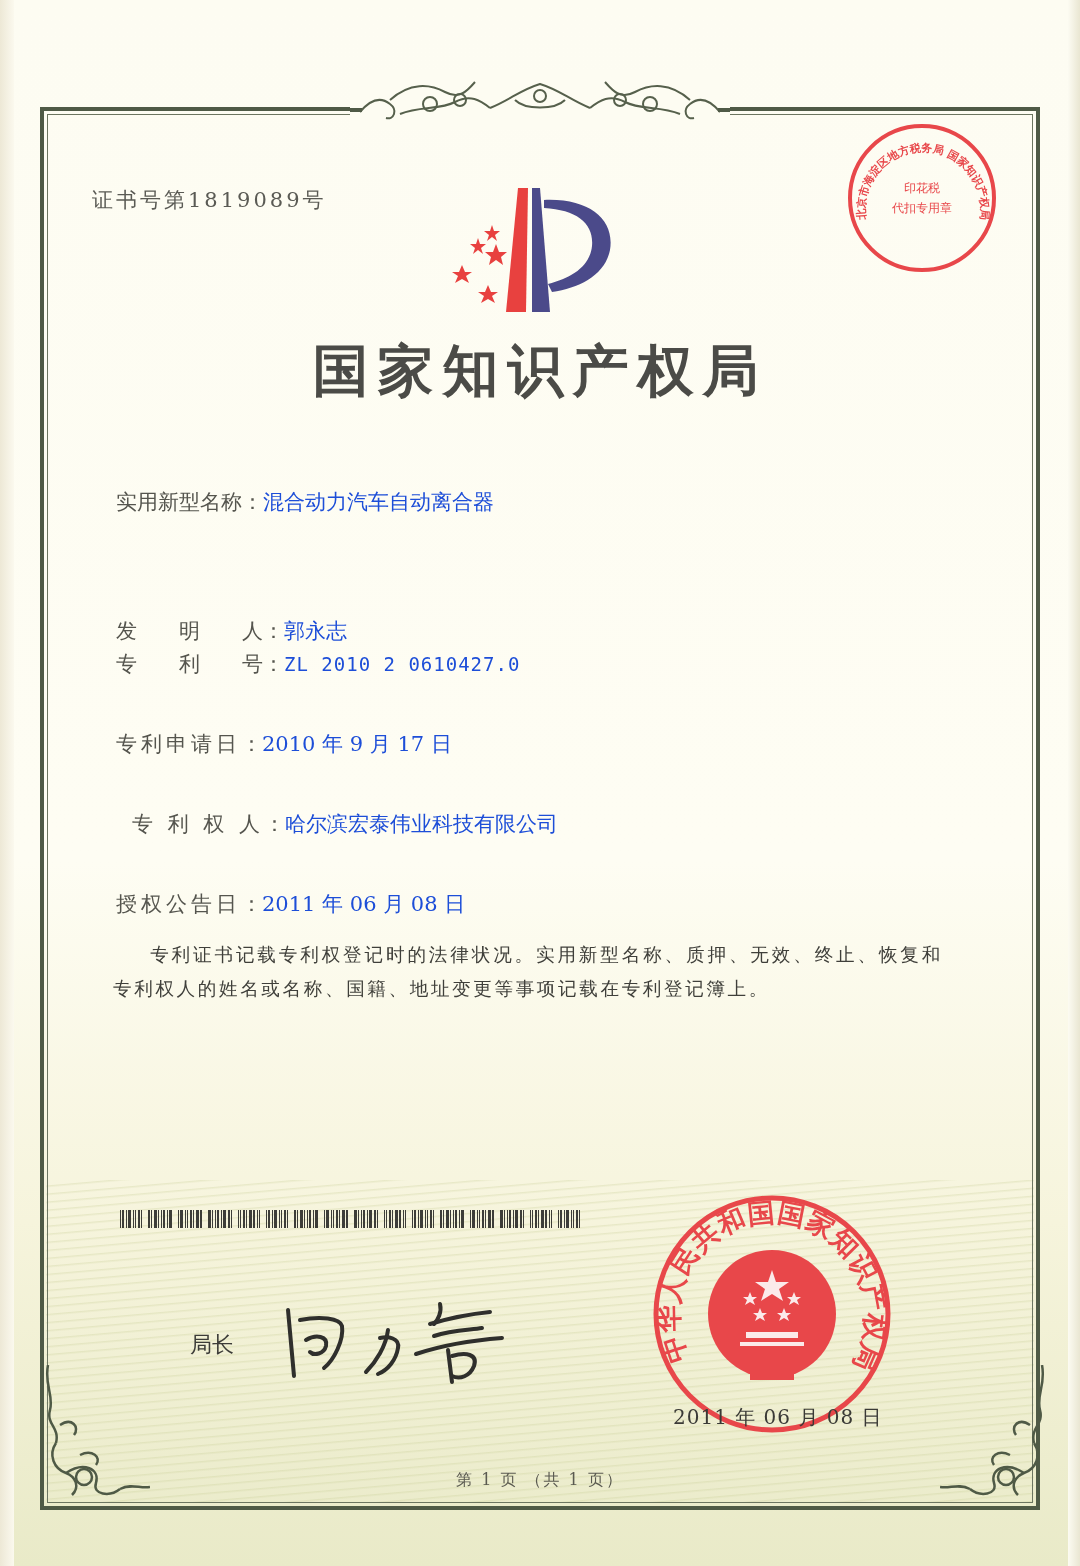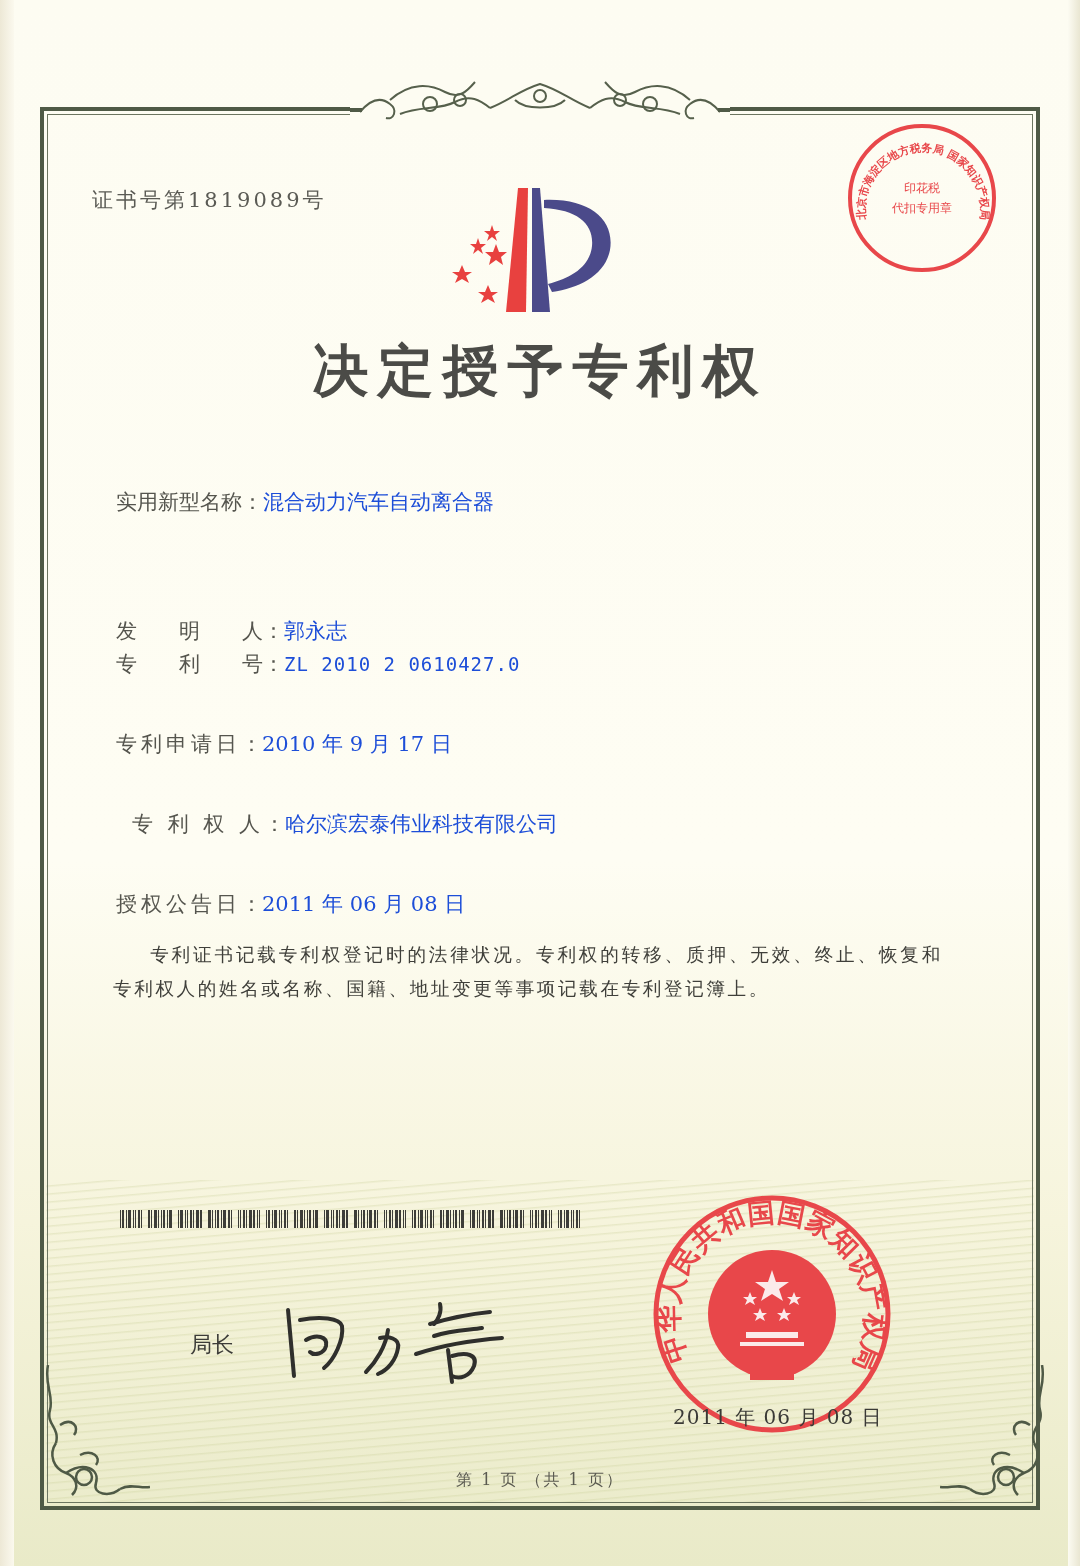--- a/index.html
+++ b/index.html
@@ -140,21 +140,21 @@
         <path id="taxring" d="M30,110 A58,58 0 1,1 140,110"></path>
       </defs>
     <text font-size="11" fill="#e8474a" font-weight="bold" font-family="DejaVu Sans, sans-serif">
       <textPath href="#taxring" startOffset="4%">北京市海淀区地方税务局 国家知识产权局</textPath>
     </text>
     <text x="84" y="74" text-anchor="middle" font-size="12" fill="#e8474a" font-family="DejaVu Sans, sans-serif">印花税</text>
     <text x="84" y="94" text-anchor="middle" font-size="12" fill="#e8474a" font-family="DejaVu Sans, sans-serif">代扣专用章</text>
   </svg>
 </div>
 
-<div class="title">决定授予专利权</div>
+<div class="title">国家知识产权局</div>
 
 <div class="field" style="top:488px;">
   <span class="label">实用新型名称</span><span class="sep">：</span><span class="value">混合动力汽车自动离合器</span>
 </div>
 <div class="field" style="top:570px;margin-top:47px;">
   <span class="label">发　　明　　人</span><span class="sep">：</span><span class="value">郭永志</span>
 </div>
 <div class="field" style="top:650px;">
   <span class="label">专　　利　　号</span><span class="sep">：</span><span class="value mono">ZL 2010 2 0610427.0</span>
 </div>
@@ -162,21 +162,21 @@
   <span class="label" style="letter-spacing:4px;">专利申请日</span><span class="sep">：</span><span class="value">2010 年 9 月 17 日</span>
 </div>
 <div class="field" style="top:810px;">
   <span class="label" style="letter-spacing:4px;margin-left:16px;">专 利 权 人</span><span class="sep">：</span><span class="value">哈尔滨宏泰伟业科技有限公司</span>
 </div>
 <div class="field" style="top:890px;">
   <span class="label" style="letter-spacing:4px;">授权公告日</span><span class="sep">：</span><span class="value">2011 年 06 月 08 日</span>
 </div>
 
 <div class="body-text">
-  <p>专利证书记载专利权登记时的法律状况。专利权的转移、质押、无效、终止、恢复和专利权人的姓名或名称、国籍、地址变更等事项记载在专利登记簿上。</p>
+  <p>专利证书记载专利权登记时的法律状况。实用新型名称、质押、无效、终止、恢复和专利权人的姓名或名称、国籍、地址变更等事项记载在专利登记簿上。</p>
 </div>
 
 <div class="barcode" id="barcode">
     <span style="width:1px;margin-right:1px"></span>
     <span style="width:2px;margin-right:2px"></span>
     <span style="width:1px;margin-right:1px"></span>
     <span style="width:3px;margin-right:2px"></span>
     <span style="width:1px;margin-right:1px"></span>
     <span style="width:1px;margin-right:2px"></span>
     <span style="width:2px;margin-right:1px"></span>

